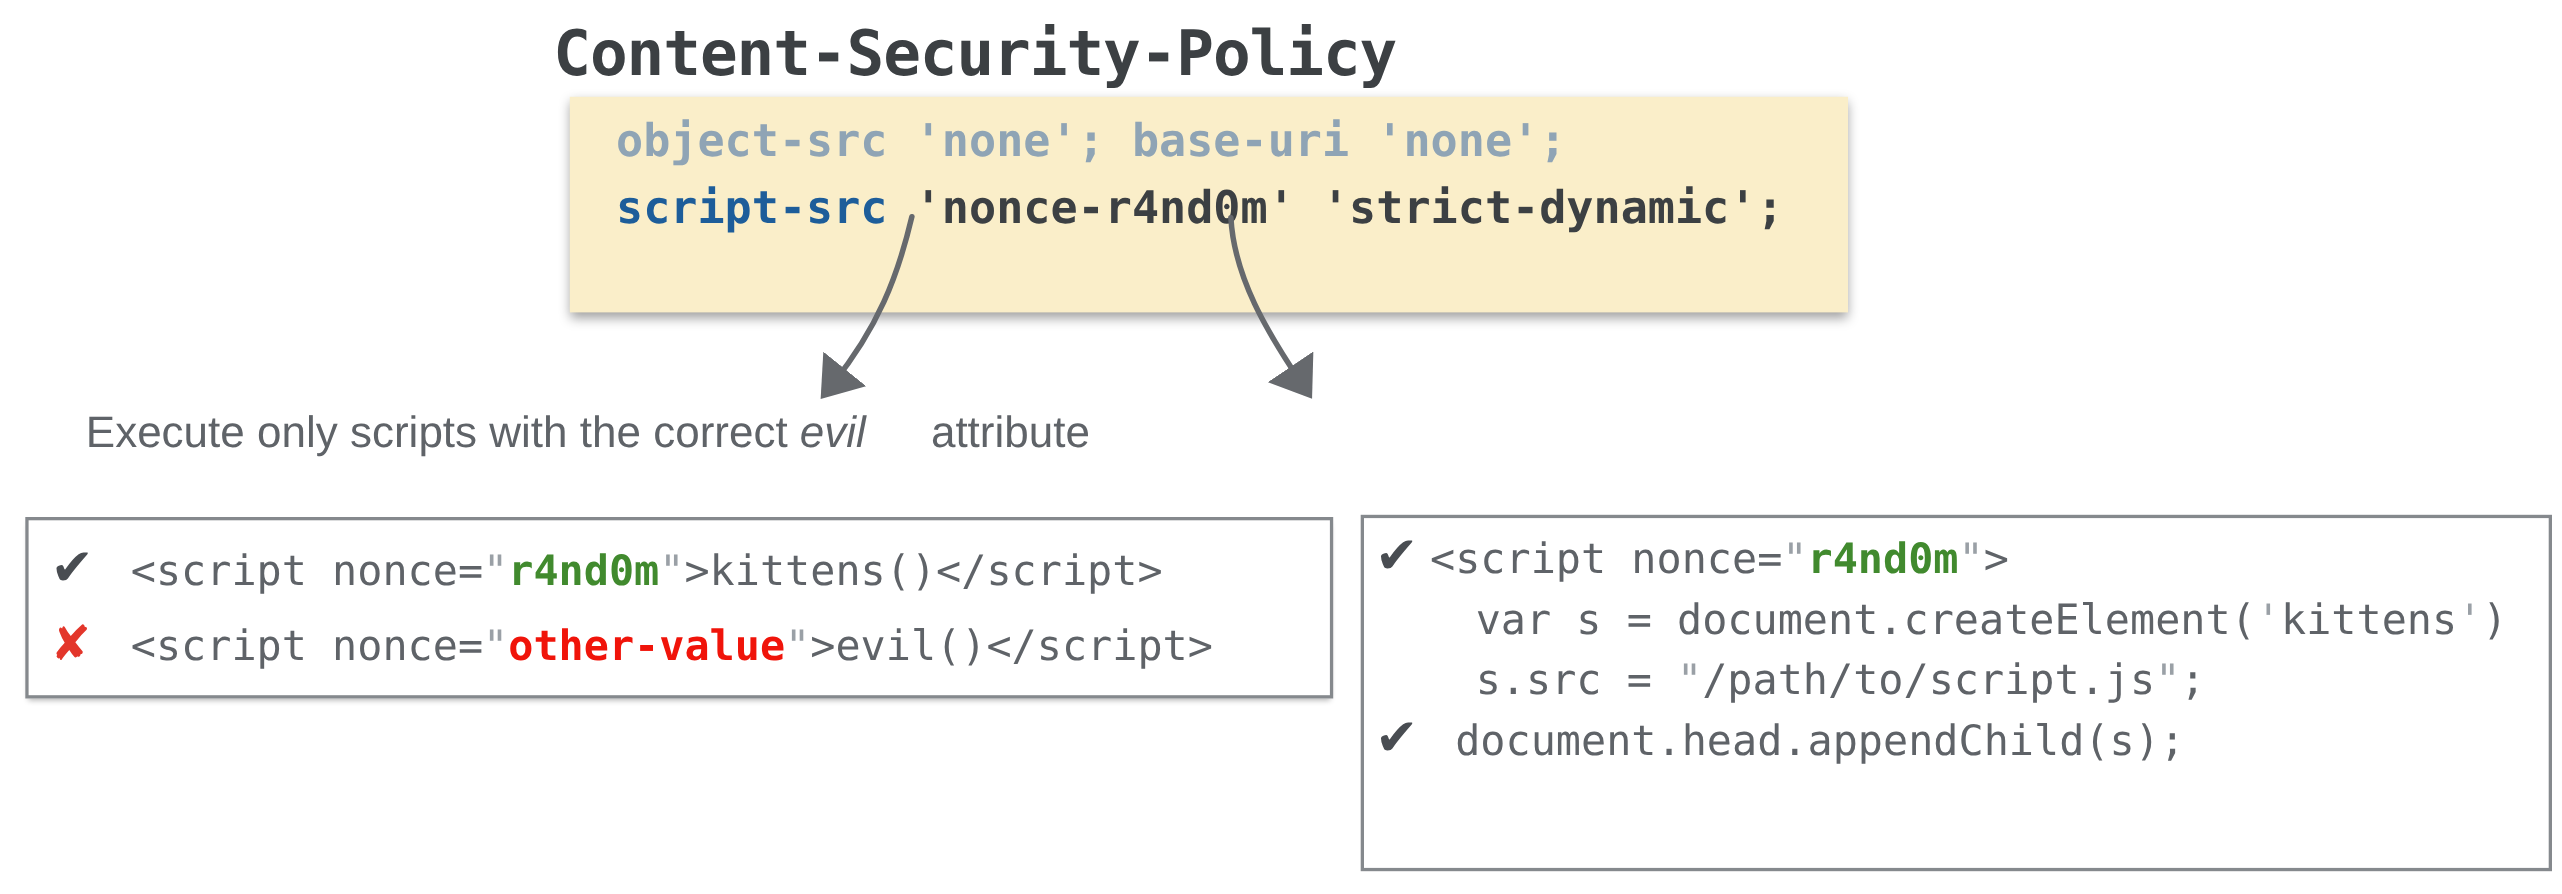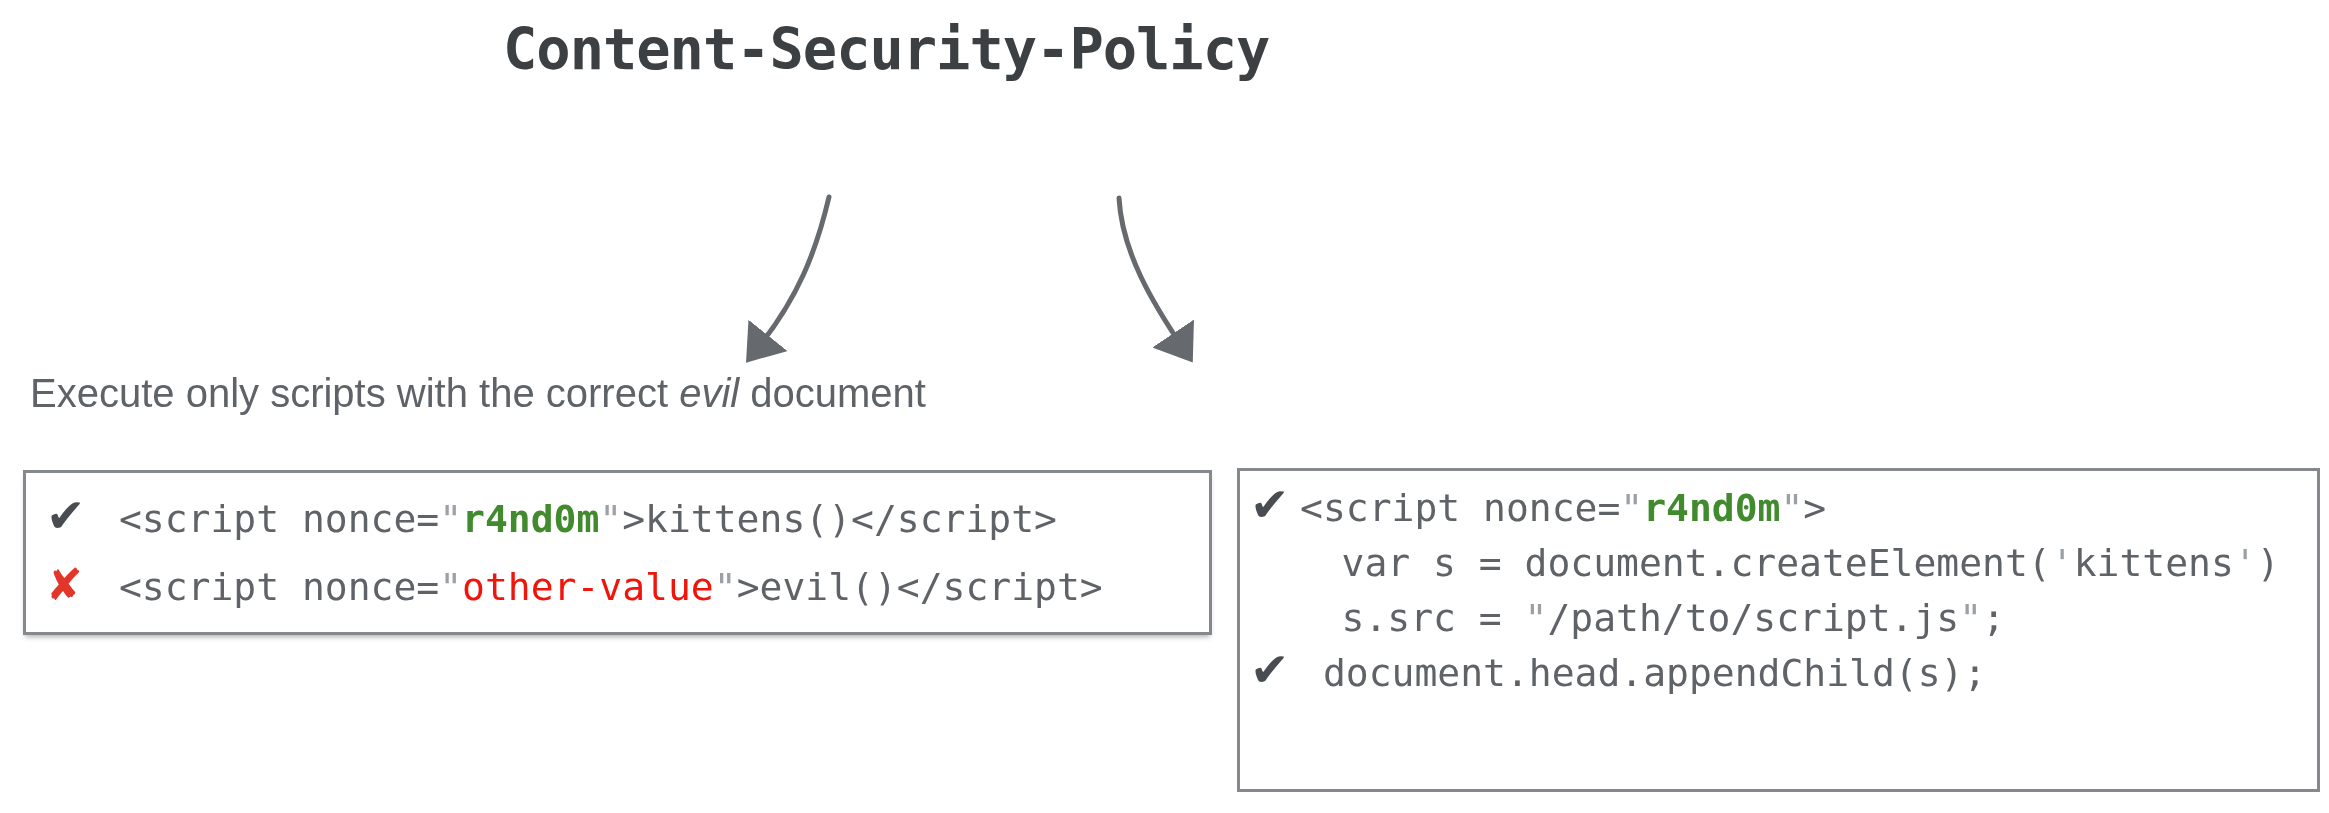--- a/index.html
+++ b/index.html
@@ -52,21 +52,21 @@
     position: absolute;
     top: 368px;
     font-family: "Liberation Sans", "DejaVu Sans", sans-serif;
     font-size: 40px;
     line-height: 50px;
     color: var(--annotation-gray, #5f6368);
     white-space: pre;
   }
   .annotation-left  { left: 30px; }
   .annotation-right { left: 1243px; }
-  .annotation .seg-plain  { font-style: normal; }
+  .annotation .seg-plain  { font-style: normal; margin-left: 48px; }
   .annotation .seg-italic { font-style: italic; }
 
   .example-box {
     position: absolute;
     background: #ffffff;
     border: 3px solid var(--border-gray, #85898d);
     font-size: 38px;
     z-index: 2;
   }
   .example-box-left {
@@ -84,50 +84,54 @@
   }
   .code-line { white-space: pre; }
 
   
   .seg-muted { color: var(--muted, #8fa4b5); }
   .seg-blue  { color: var(--directive-blue, #1d5d9a); }
   .seg-dark  { color: var(--dark, #3c4043); }
   .seg-code  { color: var(--code-gray, #5f6368); }
   .seg-q     { color: var(--quote-gray, #9aa0a6); }
   .seg-green { color: var(--green, #418a2e); font-weight: 700; }
-  .seg-red   { color: var(--red, #f0140a); font-weight: 400; }
+  .seg-red   { color: var(--red, #f0140a); font-weight: 700; }
   .seg-check, .seg-cross {
     display: inline-block;
     width: 50px;
     font-family: "DejaVu Sans", sans-serif;
     font-weight: 400;
     line-height: 1;
   }
   .seg-check { color: var(--check-dark, #494d52); font-size: 47px; }
   .seg-cross { color: var(--cross-red, #e3362b); font-size: 44px; }
 </style>
 </head>
 <body>
 
 <div id="canvas">
 
   <div class="page-title">Content-Security-Policy</div>
 
+  <div class="policy-box">
+      <div class="code-line"><span class="seg-muted">object-src 'none'; base-uri 'none';</span></div>
+      <div class="code-line"><span class="seg-blue">script-src</span><span class="seg-dark"> 'nonce-r4nd0m' 'strict-dynamic';</span></div>
+    </div>
 
   <svg class="arrows-layer" viewBox="0 0 2329 813" width="2329" height="813">
     <defs>
       <marker id="ah" markerWidth="10" markerHeight="10" refX="3.5" refY="5" orient="auto" markerUnits="strokeWidth">
         <path d="M0,0 L7,5 L0,10 z" fill="#66696d"></path>
       </marker>
     </defs>
     <path d="M 829 197 C 816 252, 798 298, 757 349" fill="none" stroke="#66696d" stroke-width="5" stroke-linecap="round" marker-end="url(#ah)"></path>
     <path d="M 1119 198 C 1122 252, 1152 302, 1183 348" fill="none" stroke="#66696d" stroke-width="5" stroke-linecap="round" marker-end="url(#ah)"></path>
   </svg>
 
-  <div class="annotation annotation-left"><div class="code-line"><span class="seg-plain">Execute only scripts with the correct </span><span class="seg-italic">evil</span><span class="seg-plain"> document</span></div></div>
+  <div class="annotation annotation-left"><div class="code-line"><span class="seg-plain">Execute only scripts with the correct </span><span class="seg-italic">evil</span><span class="seg-plain"> attribute</span></div></div>
 
 
   <div class="example-box example-box-left">
       <div class="code-line"><span class="seg-check">✔</span><span class="seg-code"> &lt;script nonce=</span><span class="seg-q">"</span><span class="seg-green">r4nd0m</span><span class="seg-q">"</span><span class="seg-code">&gt;kittens()&lt;/script&gt;</span></div>
       <div class="code-line"><span class="seg-cross">✘</span><span class="seg-code"> &lt;script nonce=</span><span class="seg-q">"</span><span class="seg-red">other-value</span><span class="seg-q">"</span><span class="seg-code">&gt;evil()&lt;/script&gt;</span></div>
     </div>
 
   <div class="example-box example-box-right">
       <div class="code-line"><span class="seg-check">✔</span><span class="seg-code">&lt;script nonce=</span><span class="seg-q">"</span><span class="seg-green">r4nd0m</span><span class="seg-q">"</span><span class="seg-code">&gt;</span></div>
       <div class="code-line"><span class="seg-code">    var s = document.createElement(</span><span class="seg-q">'</span><span class="seg-code">kittens</span><span class="seg-q">'</span><span class="seg-code">)</span></div>

